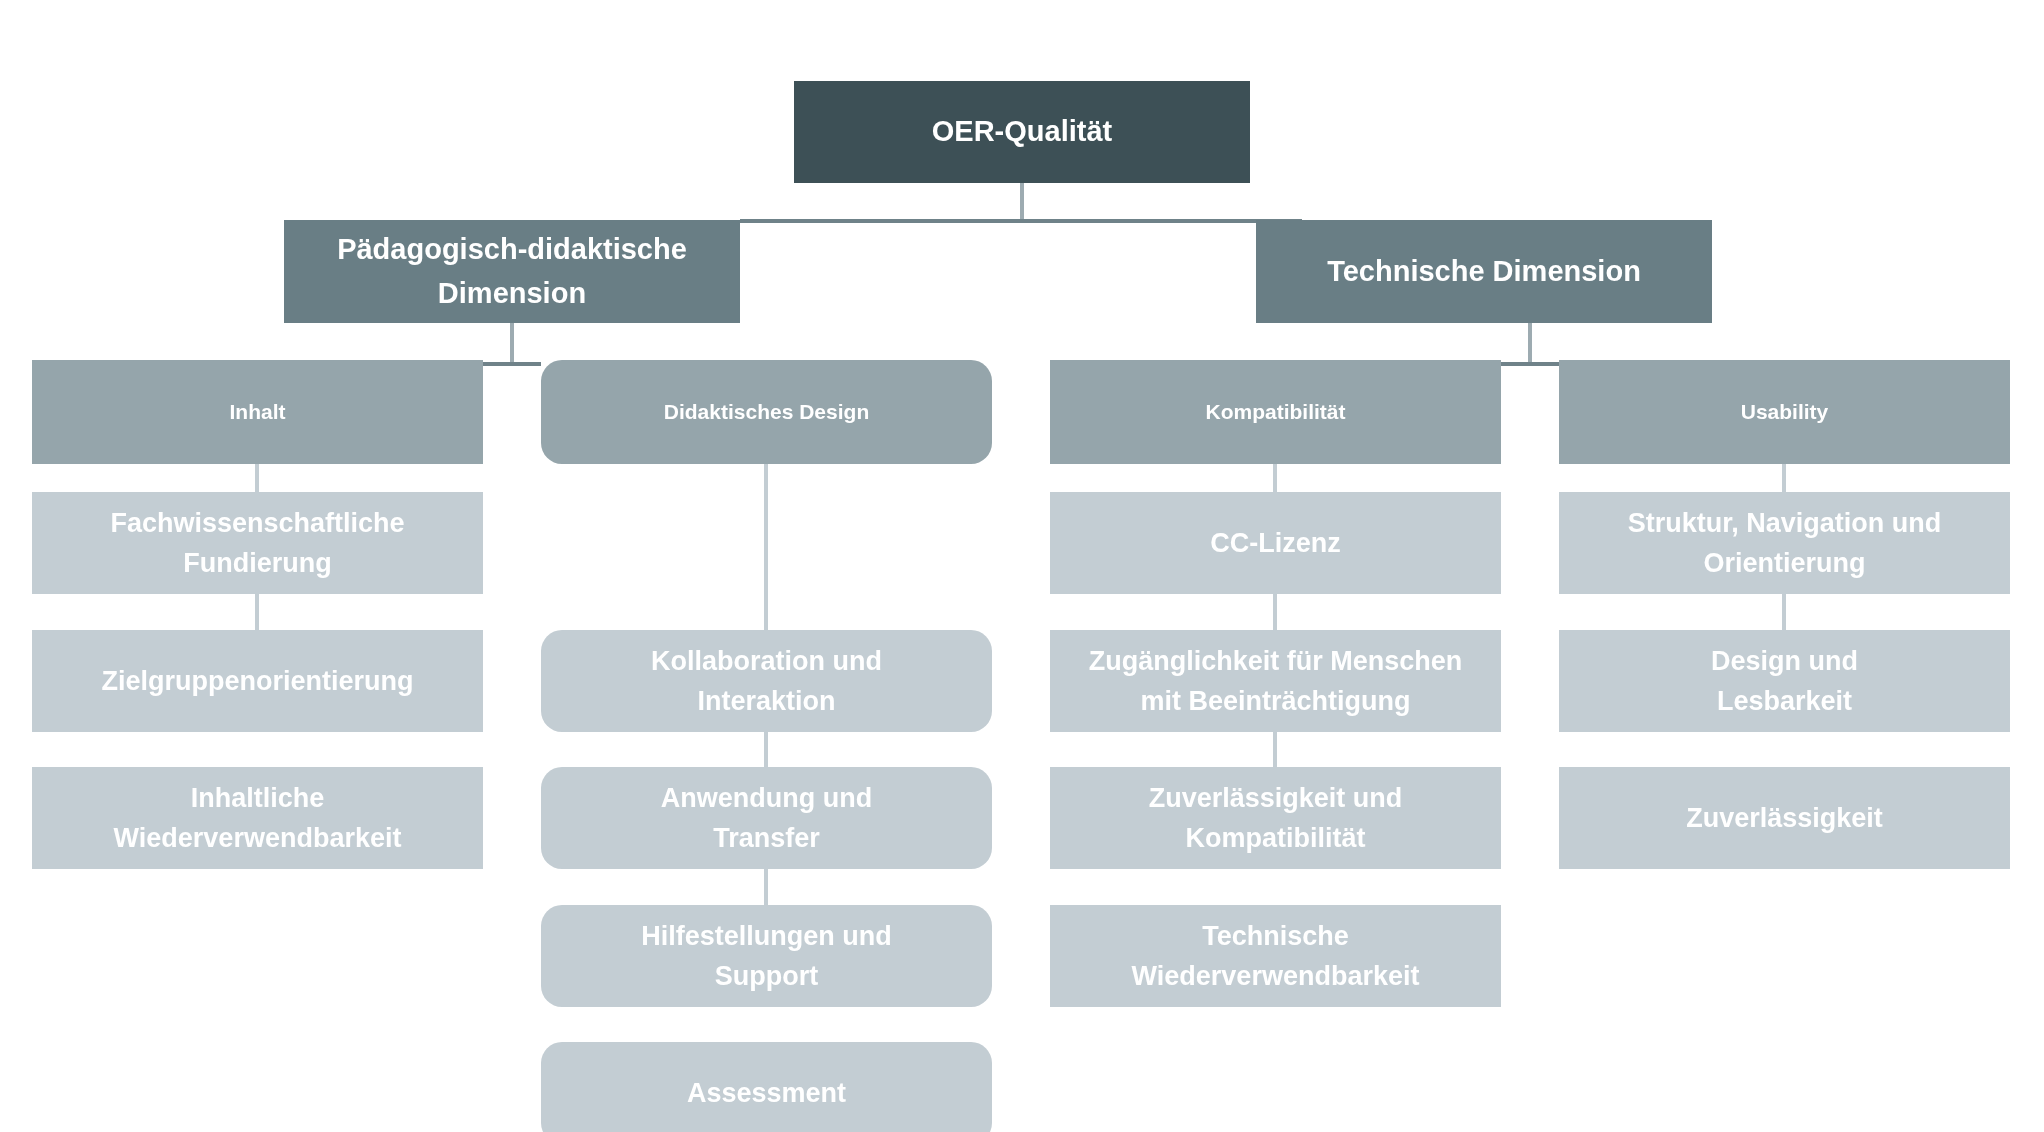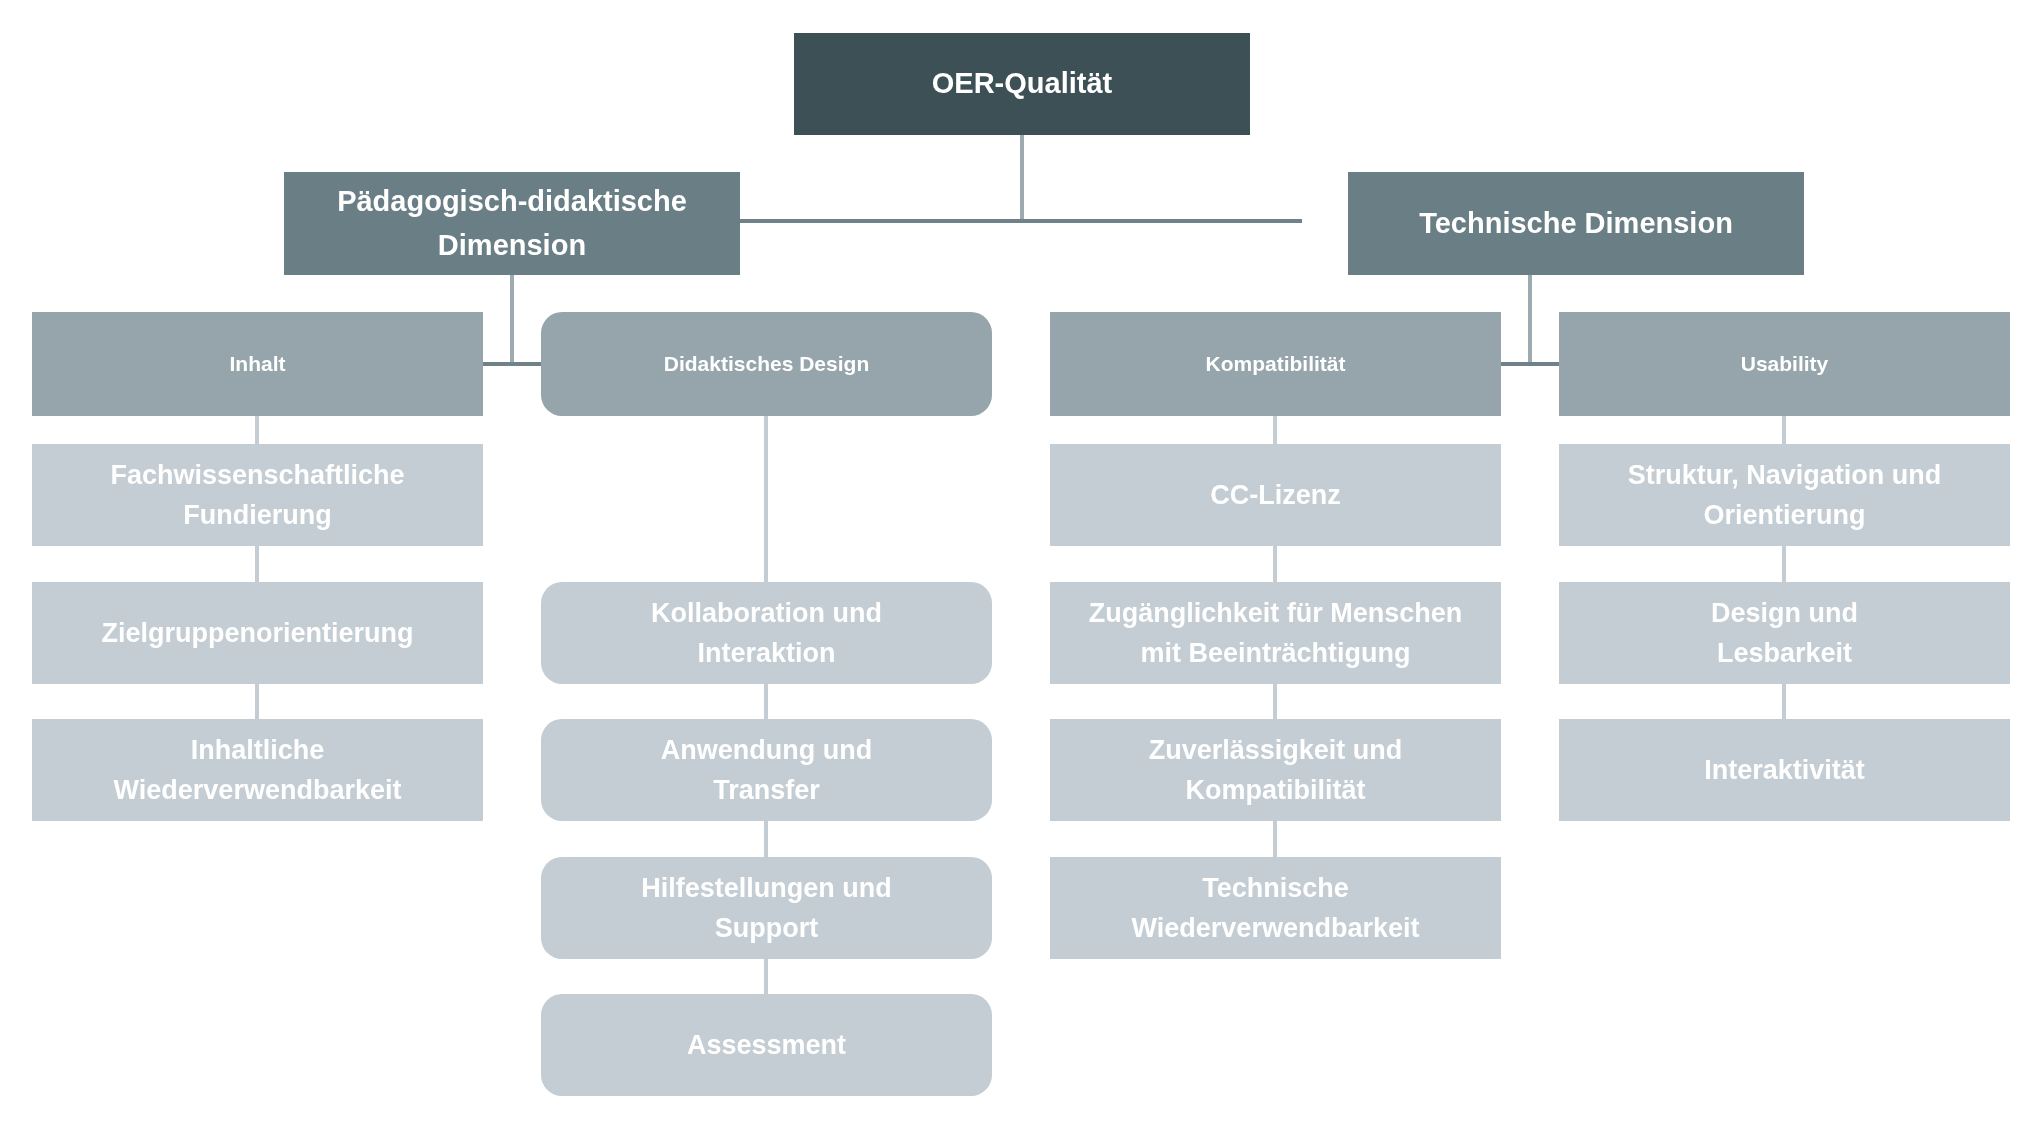--- a/index.html
+++ b/index.html
@@ -24,25 +24,26 @@
   .box{
     position:absolute;
     display:flex;align-items:center;justify-content:center;
     text-align:center;
     color:var(--text-color);
     font-weight:700;
     white-space:pre-line;
     z-index:2;
     padding:0 6px;
     line-height:1.5;
+    margin-top:48px;
   }
   .root-box{background:var(--root-bg);left:794px;top:33px;width:456px;height:102px;font-size:29px;}
   .dim-box{background:var(--dimension-bg);width:456px;height:103px;top:172px;font-size:29px;}
   .dim-left{left:284px;}
-  .dim-right{left:1348px;}
+  .dim-right{left:1256px;}
   .cat-box{background:var(--category-bg);top:312px;width:451px;height:104px;font-size:21px;}
   .item-box{background:var(--item-bg);width:451px;height:102px;font-size:27px;}
   .col-x0{left:32px;}
   .col-x1{left:541px;border-radius:21px;}
   .col-x2{left:1050px;}
   .col-x3{left:1559px;text-align:center;}
   .row-y0{top:444px;}
   .row-y1{top:582px;}
   .row-y2{top:719px;}
   .row-y3{top:857px;}
@@ -108,15 +109,15 @@
 mit Beeinträchtigung</div>
   <div class="box item-box col-x2 row-y2">Zuverlässigkeit und
 Kompatibilität</div>
   <div class="box item-box col-x2 row-y3">Technische
 Wiederverwendbarkeit</div>
 
   <div class="box item-box col-x3 row-y0">Struktur, Navigation und
 Orientierung</div>
   <div class="box item-box col-x3 row-y1">Design und
 Lesbarkeit</div>
-  <div class="box item-box col-x3 row-y2">Interaktivität</div>
+  <div class="box item-box col-x3 row-y2">Zuverlässigkeit</div>
 
 </div>
 
 </body></html>

